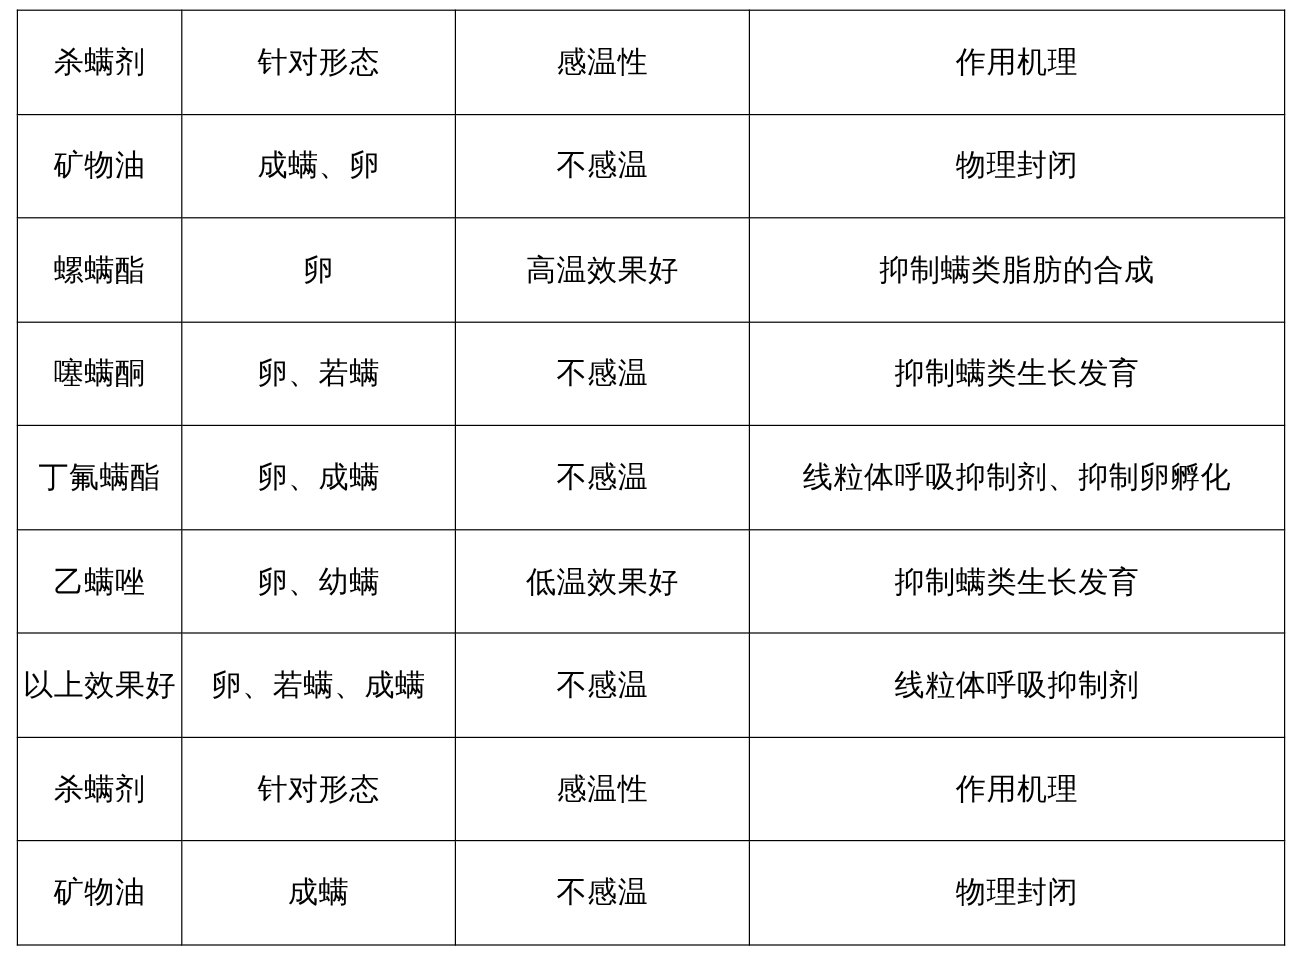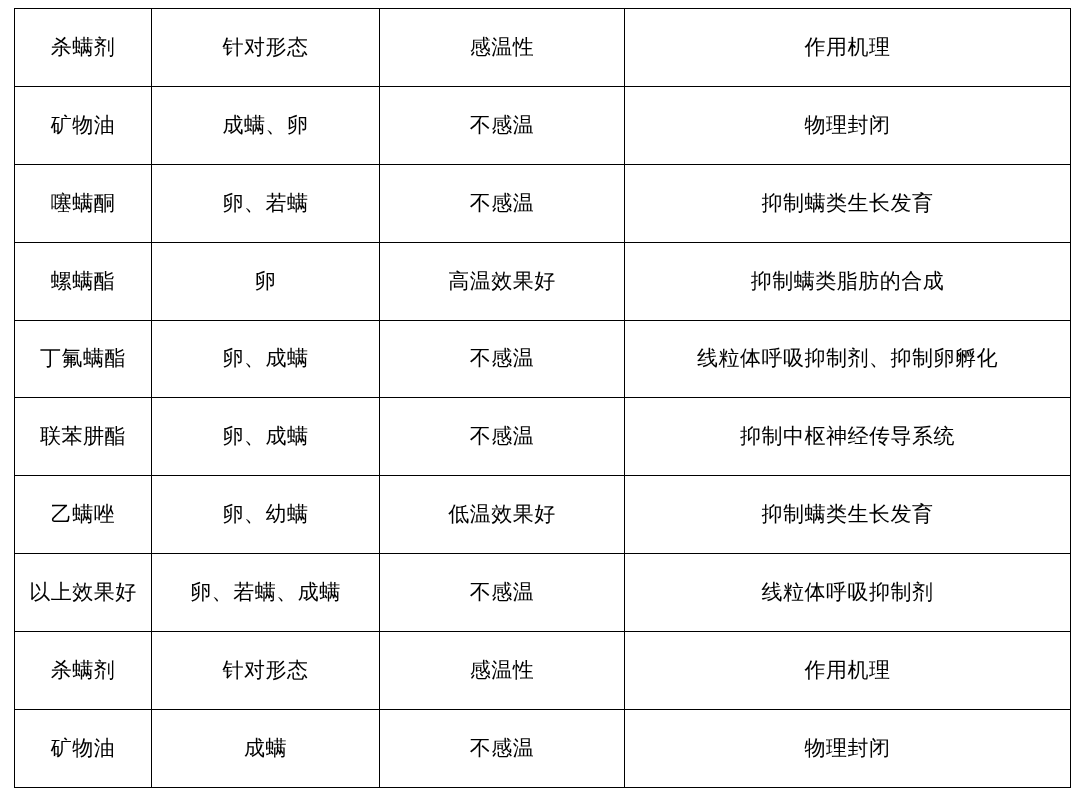--- a/index.html
+++ b/index.html
@@ -22,21 +22,21 @@
   table.acaricide-table {
     border-collapse: collapse;
     width: 1056px;
     height: 780px;
     table-layout: fixed;
   }
   table.acaricide-table td {
     border: 1.5px solid #000000;
     text-align: center;
     vertical-align: middle;
-    font-size: 21px;
+    font-size: 25px;
     line-height: 1.2;
     padding: 2px 4px;
     font-family: "DejaVu Serif", "Liberation Serif", serif;
     letter-spacing: 0.5px;
     white-space: nowrap;
     overflow: hidden;
   }
   table.acaricide-table col.c0 { width: 137px; }
   table.acaricide-table col.c1 { width: 228px; }
   table.acaricide-table col.c2 { width: 245px; }
@@ -61,42 +61,36 @@
         <td>感温性</td>
         <td>作用机理</td>
       </tr>
       <tr>
         <td>矿物油</td>
         <td>成螨、卵</td>
         <td>不感温</td>
         <td>物理封闭</td>
       </tr>
       <tr>
+        <td>螺螨酯</td>
+        <td>卵</td>
+        <td>高温效果好</td>
+        <td>抑制螨类脂肪的合成</td>
+      </tr>
+      <tr>
         <td>噻螨酮</td>
         <td>卵、若螨</td>
         <td>不感温</td>
         <td>抑制螨类生长发育</td>
       </tr>
       <tr>
-        <td>螺螨酯</td>
-        <td>卵</td>
-        <td>高温效果好</td>
-        <td>抑制螨类脂肪的合成</td>
-      </tr>
-      <tr>
         <td>丁氟螨酯</td>
         <td>卵、成螨</td>
         <td>不感温</td>
         <td>线粒体呼吸抑制剂、抑制卵孵化</td>
-      </tr>
-      <tr>
-        <td>联苯肼酯</td>
-        <td>卵、成螨</td>
-        <td>不感温</td>
-        <td>抑制中枢神经传导系统</td>
       </tr>
       <tr>
         <td>乙螨唑</td>
         <td>卵、幼螨</td>
         <td>低温效果好</td>
         <td>抑制螨类生长发育</td>
       </tr>
       <tr>
         <td>以上效果好</td>
         <td>卵、若螨、成螨</td>

